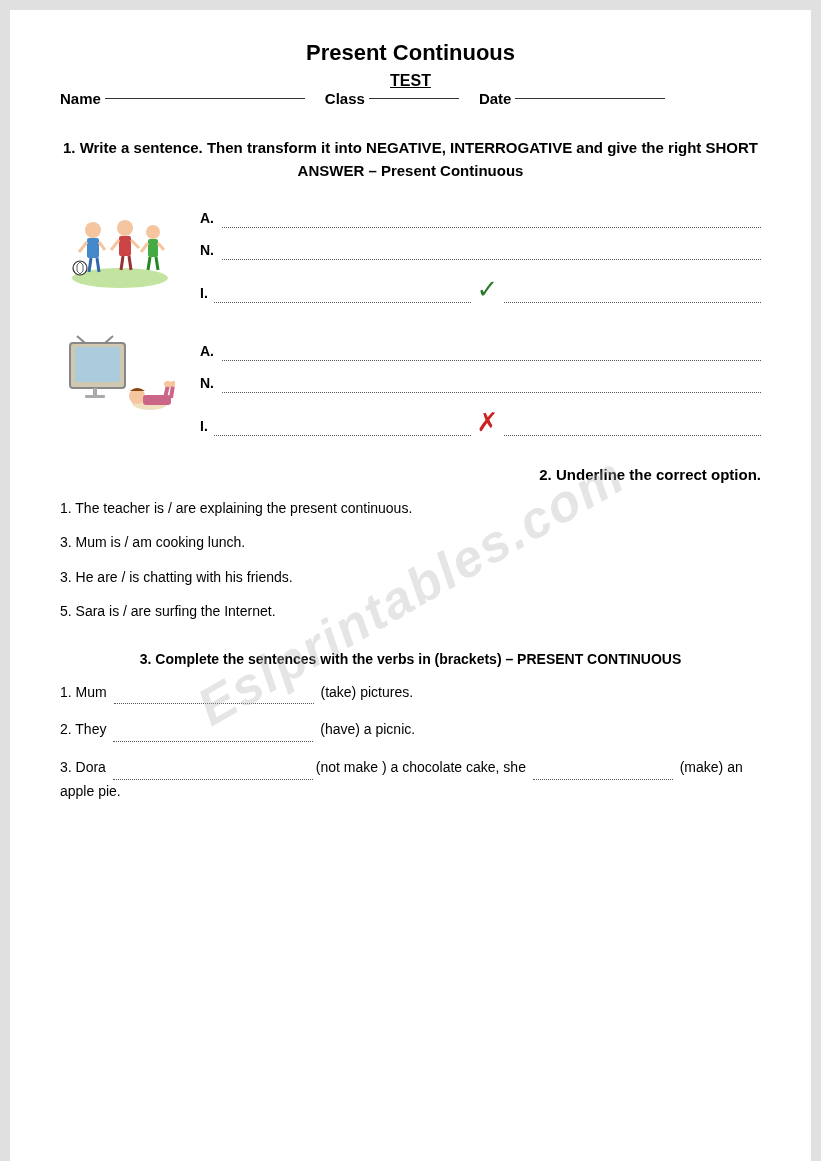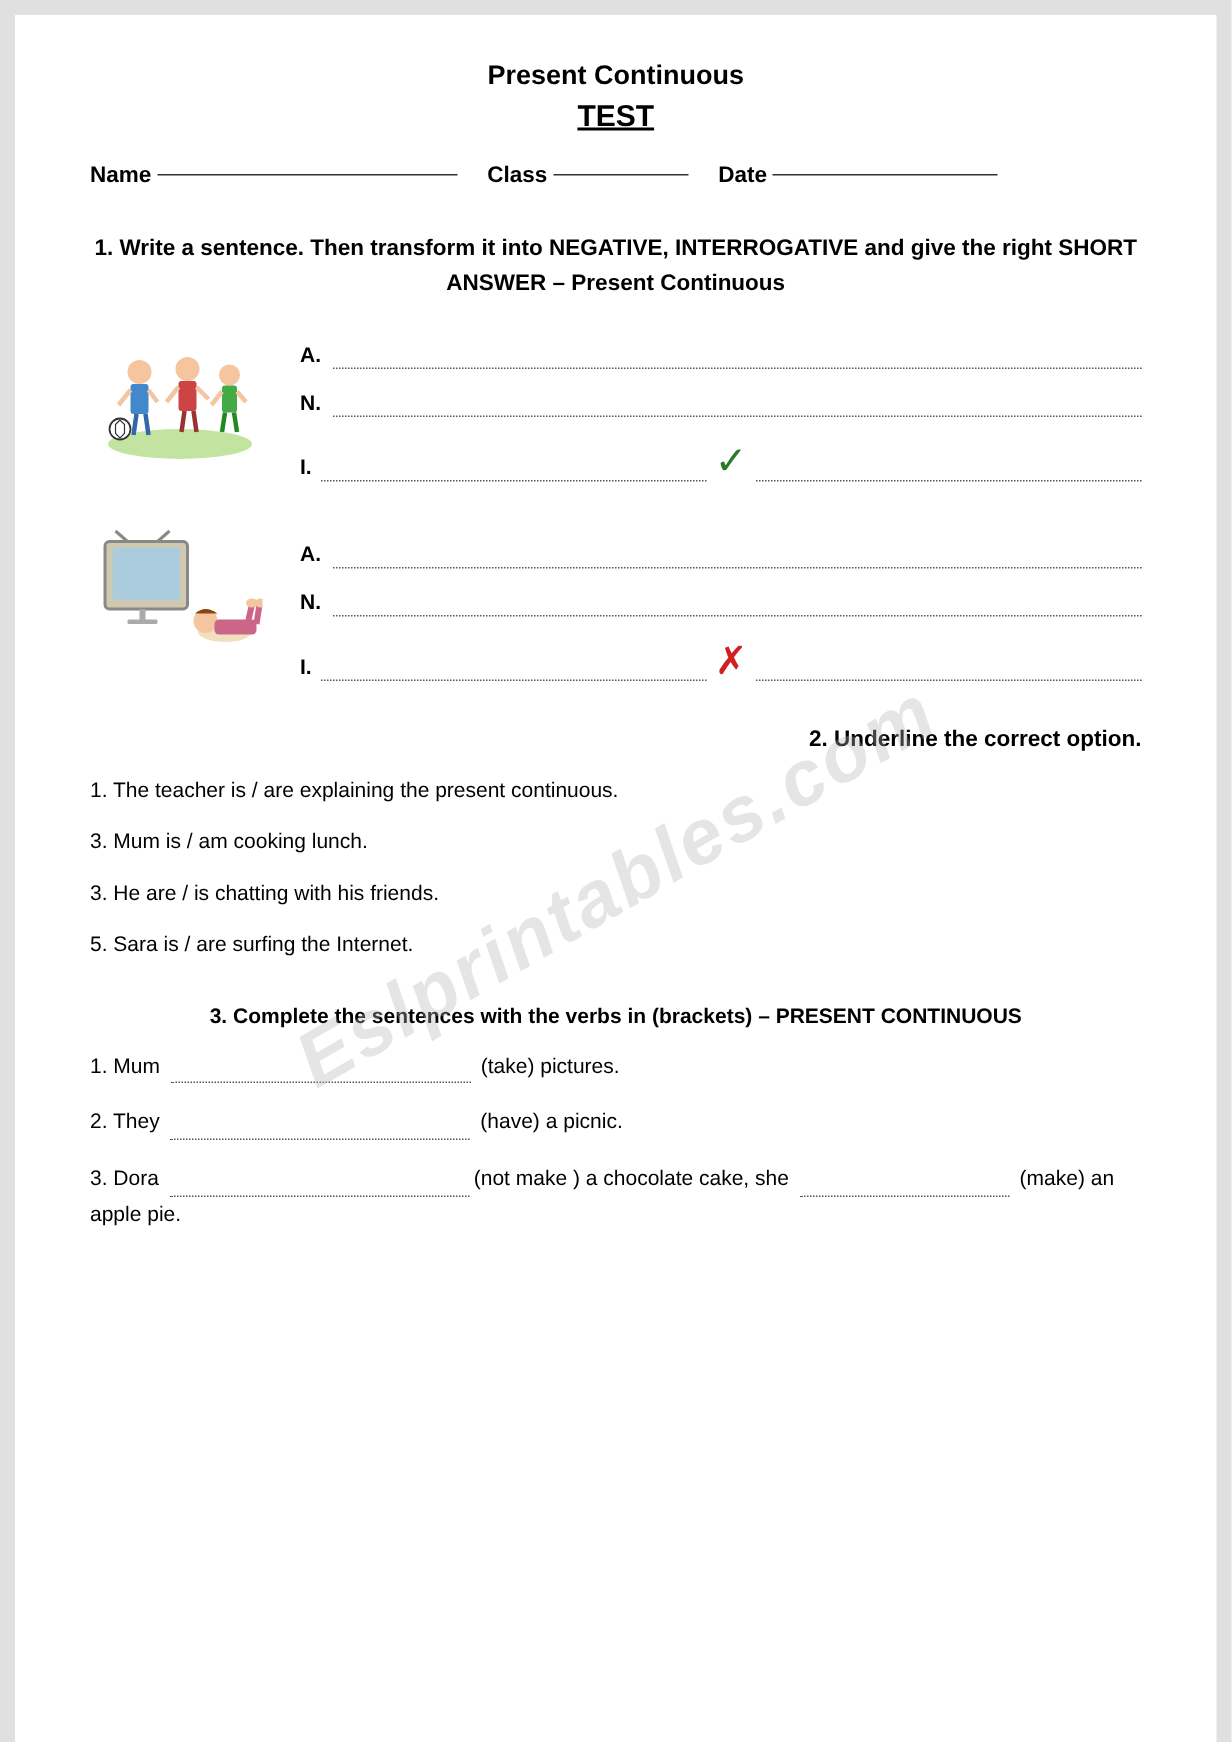--- a/index.html
+++ b/index.html
@@ -32,30 +32,29 @@
       color: rgba(180, 180, 180, 0.35);
       white-space: nowrap;
       pointer-events: none;
       font-style: italic;
       font-weight: bold;
       letter-spacing: 2px;
     }
 
     .title {
       text-align: center;
-      font-size: 18px;
+      font-size: 22px;
       font-weight: bold;
       margin-bottom: 6px;
     }
 
     .subtitle {
       text-align: center;
-      font-size: 20px;
-      font-weight: bold;
-      margin-bottom: 18px;
+      font-size: 16px;
+      font-weight: bold;
       text-decoration: underline;
     }
 
     .header-row {
       display: flex;
       align-items: center;
       margin-bottom: 30px;
       font-size: 15px;
       font-weight: bold;
     }

